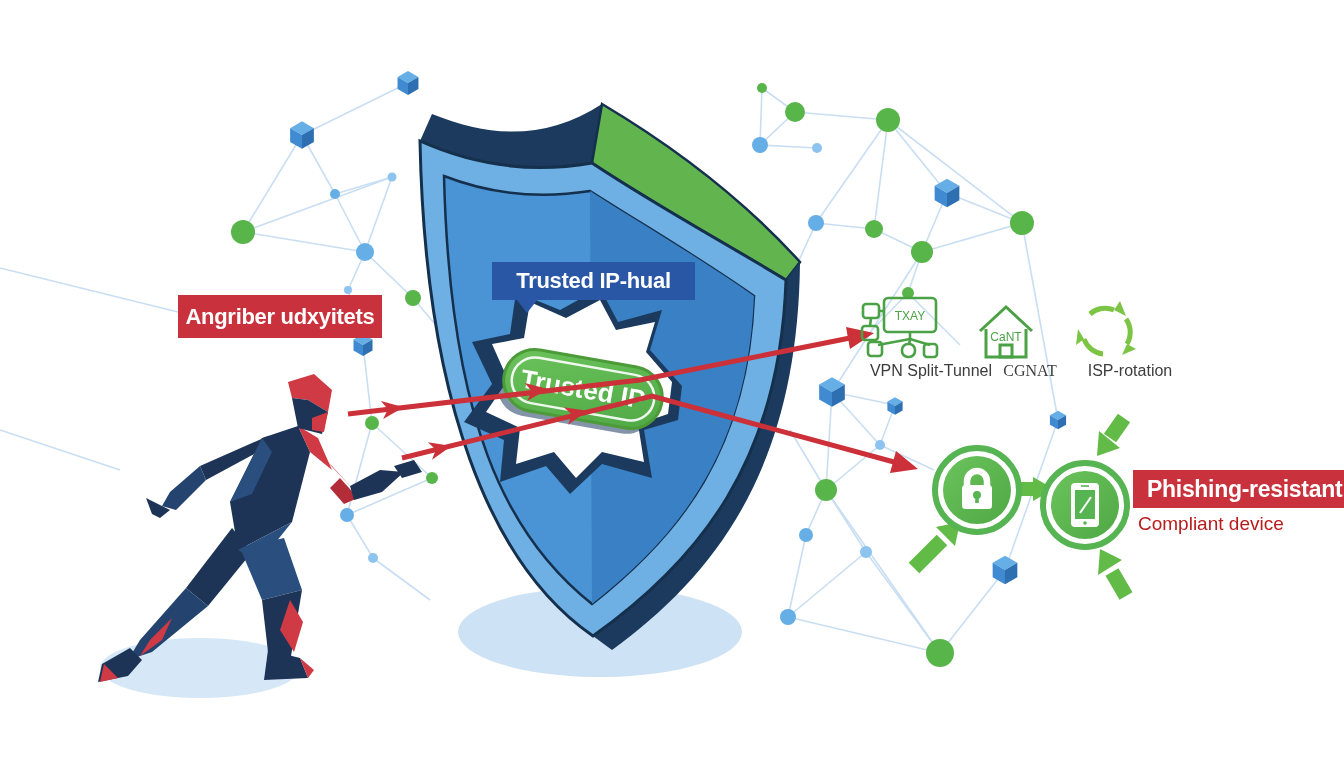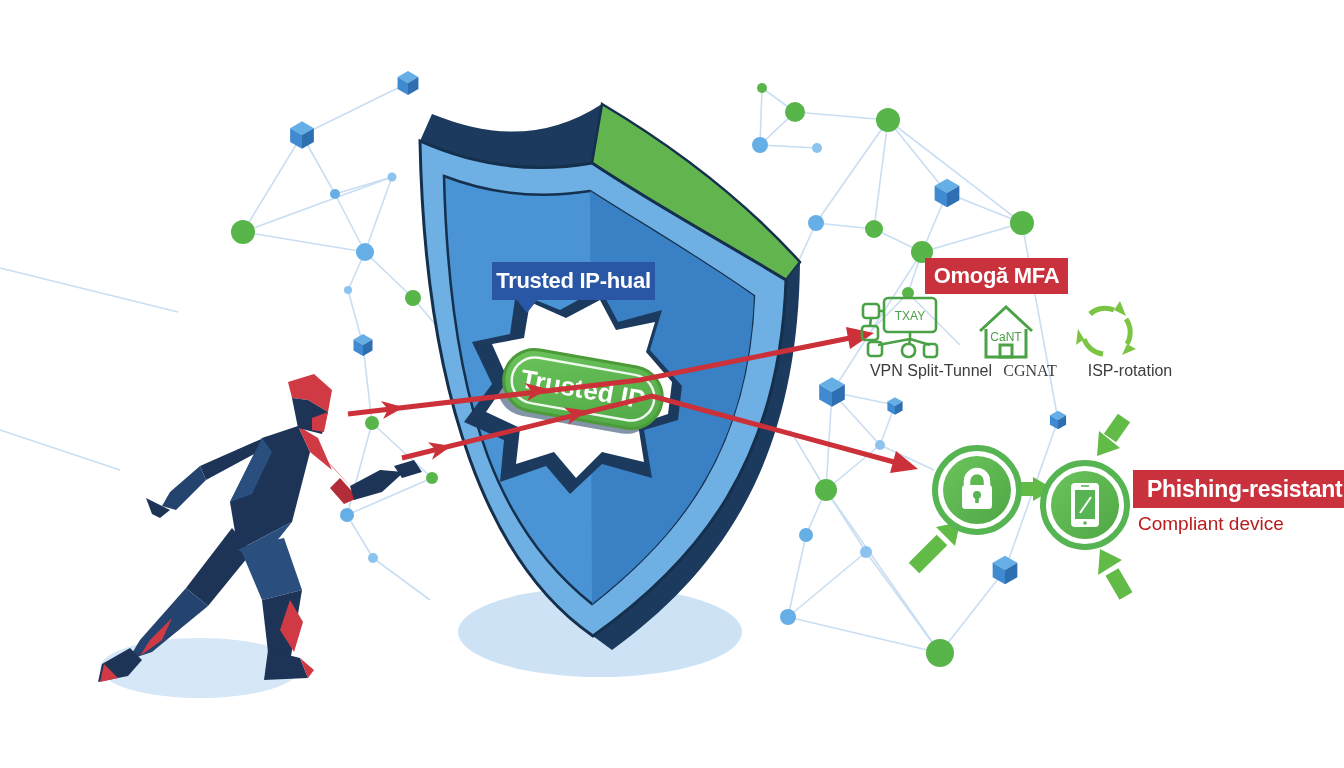--- a/index.html
+++ b/index.html
@@ -7,21 +7,21 @@
          font-family:"Liberation Sans", sans-serif;}
   #scene{position:absolute;left:0;top:0;}
   .banner{position:absolute;color:#fff;font-weight:bold;display:flex;align-items:center;
           justify-content:center;letter-spacing:-0.3px;}
   .red-banner{background:#c9313c;}
   .blue-banner{background:#2a57a5;}
   .blue-banner .tail{position:absolute;left:24px;bottom:-13px;width:0;height:0;
           border-left:11px solid transparent;border-right:11px solid transparent;
           border-top:14px solid #2a57a5;}
   #attacker-label{left:178px;top:295px;width:204px;height:43px;font-size:22px;}
-  #shield-banner{left:492px;top:262px;width:163px;height:38px;font-size:22px;}
+  #shield-banner{left:492px;top:262px;width:203px;height:38px;font-size:22px;}
   #bypass-title{left:925px;top:258px;width:143px;height:36px;font-size:22px;}
   #mfa-banner{left:1133px;top:470px;width:211px;height:38px;font-size:23px;
               justify-content:flex-start;padding-left:14px;overflow:hidden;white-space:nowrap;}
   #mfa-sub{position:absolute;left:1138px;top:513px;font-size:19px;color:#b91c1c;}
   .method-label{position:absolute;top:362px;font-size:16px;color:#3c3c3c;text-align:center;white-space:nowrap;padding-left:23px;}
   #vpn-label{left:846px;width:124px;}
   #cgnat-label{left:970px;width:74px;font-family:Liberation Serif, serif;}
   #isp-label{left:1058px;width:98px;}
 </style>
 </head>
@@ -264,29 +264,29 @@
   <g transform="translate(1106,331)" fill="none" stroke="#7cc444" stroke-width="5">
     <path d="M 20,-12 A 23 23 0 0 1 21,13"></path>
     <path d="M -3,23 A 23 23 0 0 1 -22,8"></path>
     <path d="M -16,-17 A 23 23 0 0 1 8,-21"></path>
     <polygon points="21,13 30,18 16,24" fill="#7cc444" stroke="none"></polygon>
     <polygon points="-22,8 -30,14 -28,-2" fill="#7cc444" stroke="none"></polygon>
     <polygon points="8,-21 14,-30 20,-15" fill="#7cc444" stroke="none"></polygon>
   </g>
 </svg>
 
+<div id="attacker-label" class="banner red-banner">
+  <span>Angriber udxyitets</span>
+</div>
 
 <div id="shield-banner" class="banner blue-banner">
   <span>Trusted IP-hual</span>
   <span class="tail"></span>
 </div>
 
-<div id="bypass-title" class="banner red-banner">
-  <span>Omogă MFA</span>
-</div>
 
 <div id="vpn-label" class="method-label">VPN Split-Tunnel</div>
 <div id="cgnat-label" class="method-label">CGNAT</div>
 <div id="isp-label" class="method-label">ISP-rotation</div>
 
 <div id="mfa-banner" class="banner red-banner">
   <span>Phishing-resistant MFA</span>
 </div>
 <div id="mfa-sub">Compliant device</div>
 

